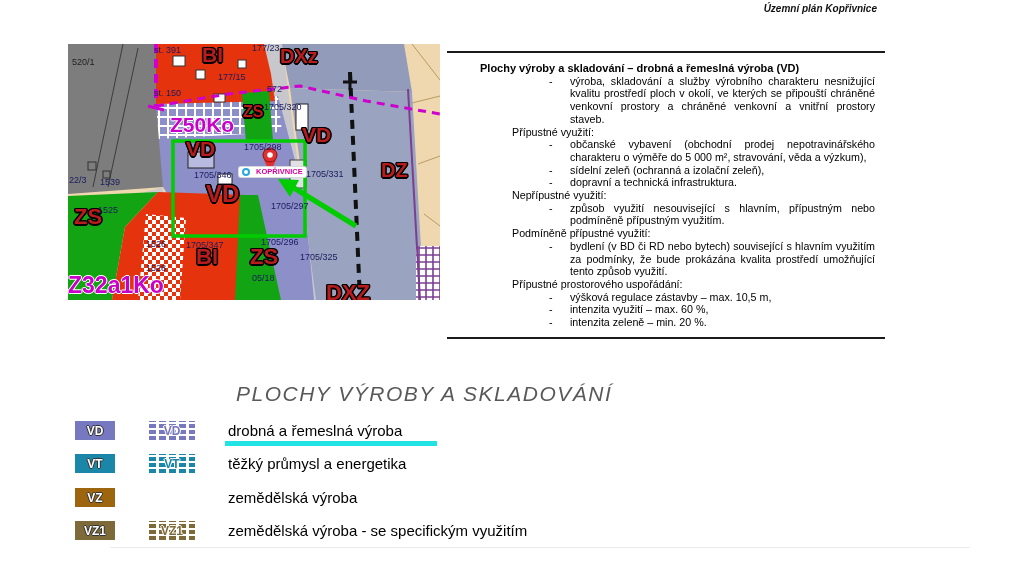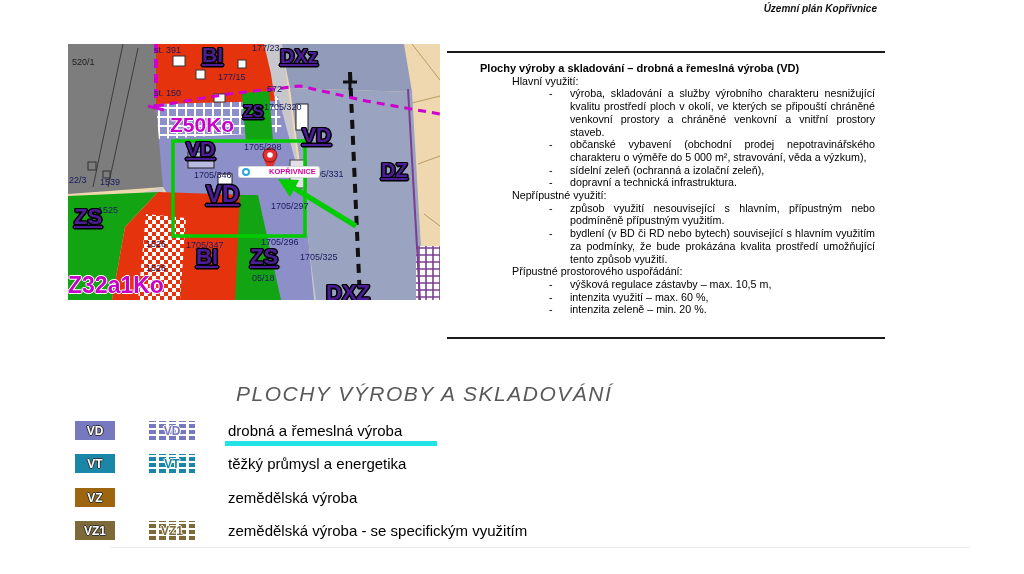--- a/index.html
+++ b/index.html
@@ -6,26 +6,26 @@
   body{width:1024px;height:574px;background:#fff;font-family:"Liberation Sans",sans-serif;position:relative;overflow:hidden;}
   .page{position:absolute;inset:0;}
 
   
   .doc-title{position:absolute;top:3px;right:147px;font-size:10px;font-weight:bold;font-style:italic;color:#111;}
 
   
   .map{position:absolute;left:68px;top:44px;width:372px;height:256px;overflow:hidden;background:#efd7b0;}
   .map svg{position:absolute;left:0;top:0;}
   #map-labels{position:absolute;left:0;top:0;width:100%;height:100%;}
-  .zl{position:absolute;font-weight:bold;color:#4c1d95;line-height:1;white-space:nowrap;
-      text-shadow:-1.5px 0 #000,1.5px 0 #000,0 -1.5px #000,0 1.5px #000,-1px -1px #000,1px 1px #000,-1px 1px #000,1px -1px #000;text-decoration:underline;}
+  .zl{position:absolute;font-weight:bold;color:#b91c1c;line-height:1;white-space:nowrap;
+      text-shadow:-1.5px 0 #000,1.5px 0 #000,0 -1.5px #000,0 1.5px #000,-1px -1px #000,1px 1px #000,-1px 1px #000,1px -1px #000;}
   .pl{position:absolute;color:#1b1b5e;font-size:9px;line-height:1;white-space:nowrap;}
   .mlab{position:absolute;font-weight:bold;color:#c800c8;line-height:1;white-space:nowrap;
       text-shadow:-1px 0 #fff,1px 0 #fff,0 -1px #fff,0 1px #fff;}
-  .pin-label{position:absolute;left:171px;top:123px;display:flex;align-items:center;gap:19px;background:#fff;
+  .pin-label{position:absolute;left:171px;top:123px;display:flex;align-items:center;gap:6px;background:#fff;
       border-radius:2px;padding:1px 3px;box-shadow:0 0 0 1px #d8d8d8;font-size:7.5px;font-weight:bold;color:#d4009b;line-height:1;}
   .pin-dot{width:8px;height:8px;border-radius:50%;background:#fff;border:2.5px solid #2aa7e0;box-sizing:border-box;}
 
   
   .reg{position:absolute;left:447px;top:51px;width:438px;height:275px;border-top:2px solid #1a1a1a;border-bottom:2px solid #1a1a1a;
       font-size:10.7px;line-height:12.7px;color:#000;padding-top:9px;box-sizing:content-box;}
   .reg-title{margin-left:33px;font-weight:bold;font-size:11px;}
   .reg-heading{margin-left:65px;}
   .bullet-row{margin-left:102px;width:326px;display:flex;}
   .bullet-dash{width:21px;flex:0 0 21px;}
@@ -160,42 +160,43 @@
       </div>
     <div class="pin-label">
       <span class="pin-dot"></span>
       <span>KOPŘIVNICE</span>
     </div>
   </div>
 
   <div class="reg">
     <div class="reg-title">Plochy výroby a skladování – drobná a řemeslná výroba (VD)</div>
     <div id="reg-sections">
-        <div class="reg-heading">Hlavní využití:</div>
         <div class="bullet-row">
           <span class="bullet-dash">-</span>
           <div class="bullet-text">výroba, skladování a služby výrobního charakteru nesnižující kvalitu prostředí ploch v okolí, ve kterých se připouští chráněné venkovní prostory a chráněné venkovní a vnitřní prostory staveb.</div>
         </div>
+        <div class="reg-heading">Přípustné využití:</div>
         <div class="bullet-row">
           <span class="bullet-dash">-</span>
           <div class="bullet-text">občanské vybavení (obchodní prodej nepotravinářského charakteru o výměře do 5 000 m², stravování, věda a výzkum),</div>
         </div>
         <div class="bullet-row">
           <span class="bullet-dash">-</span>
           <div class="bullet-text">sídelní zeleň (ochranná a izolační zeleň),</div>
         </div>
         <div class="bullet-row">
           <span class="bullet-dash">-</span>
           <div class="bullet-text">dopravní a technická infrastruktura.</div>
         </div>
         <div class="reg-heading">Nepřípustné využití:</div>
         <div class="bullet-row">
           <span class="bullet-dash">-</span>
           <div class="bullet-text">způsob využití nesouvisející s hlavním, přípustným nebo podmíněně přípustným využitím.</div>
         </div>
+        <div class="reg-heading">Podmíněně přípustné využití:</div>
         <div class="bullet-row">
           <span class="bullet-dash">-</span>
           <div class="bullet-text">bydlení (v BD či RD nebo bytech) související s hlavním využitím za podmínky, že bude prokázána kvalita prostředí umožňující tento způsob využití.</div>
         </div>
         <div class="reg-heading">Přípustné prostorového uspořádání:</div>
         <div class="bullet-row">
           <span class="bullet-dash">-</span>
           <div class="bullet-text">výšková regulace zástavby – max. 10,5 m,</div>
         </div>
         <div class="bullet-row">

